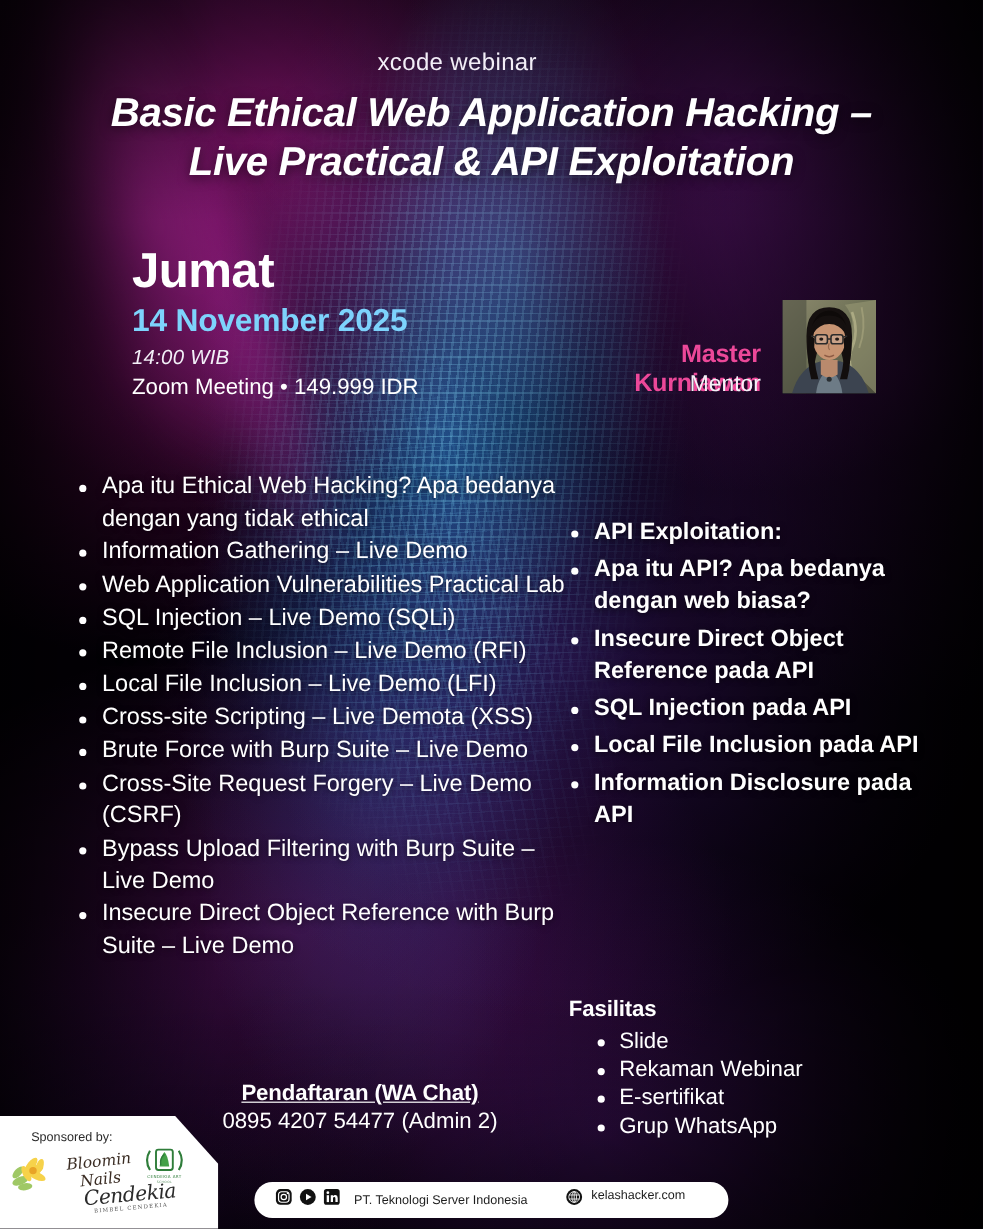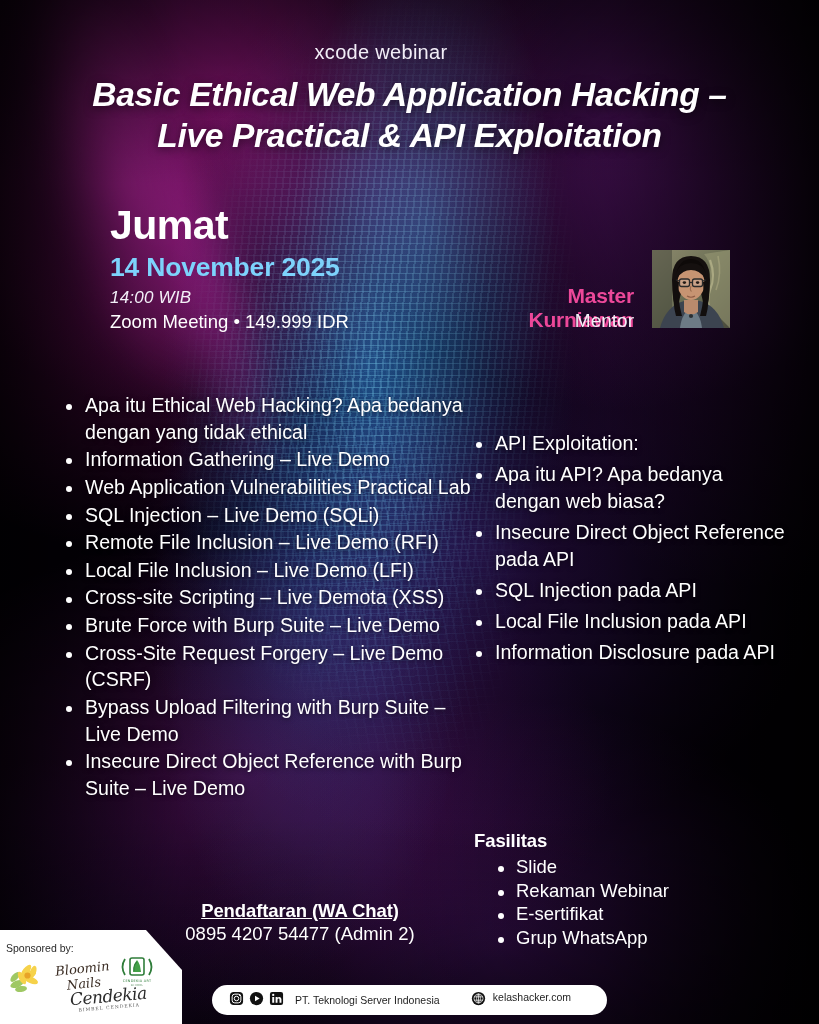--- a/index.html
+++ b/index.html
@@ -156,21 +156,21 @@
   }
 
   .list-left{
     position:absolute; left:60px; top:392px; width:420px;
     font-size:19.6px; line-height:1.36; font-weight:400;
   }
   .list-left li{ margin-bottom:1px; }
 
   .list-right{
     position:absolute; left:470px; top:430px; width:320px;
-    font-size:19.6px; line-height:1.38; font-weight:400;
+    font-size:19.6px; line-height:1.38; font-weight:700;
   }
   .list-right li{ margin-bottom:4px; }
 
   
   .fasilitas{ position:absolute; left:474px; top:830px; width:300px; }
   .fasilitas-title{
     font-size:18.5px; font-weight:700; color:#fff;
     margin-bottom:3px; letter-spacing:-.1px;
   }
   .fasilitas ul{ list-style:none; padding-left:20px; }
@@ -192,21 +192,21 @@
   .reg-phone{ font-size:18.5px; font-weight:400; color:#fff; margin-top:1px; }
 
   
   .sponsor{
     position:absolute; left:-6px; bottom:-4px;
     width:188px; height:98px;
     background:#ffffff;
     clip-path:polygon(0 0, 152px 0, 188px 40px, 188px 98px, 0 98px);
   }
   .sponsor-label{
-    position:absolute; left:12px; top:12px;
+    position:absolute; left:32px; top:12px;
     font-size:10.5px; color:#2a2a2a; font-weight:400;
   }
   .sp-logos{ position:absolute; left:14px; top:26px; width:168px; height:64px; }
   .sp-flower{ position:absolute; left:2px; top:6px; }
   .sp-bloomin{
     position:absolute; left:48px; top:6px;
     font-family:"DejaVu Serif", serif;
     font-style:italic; font-size:13px; line-height:1.0; color:#3b2d24;
     transform:rotate(-6deg);
   }

